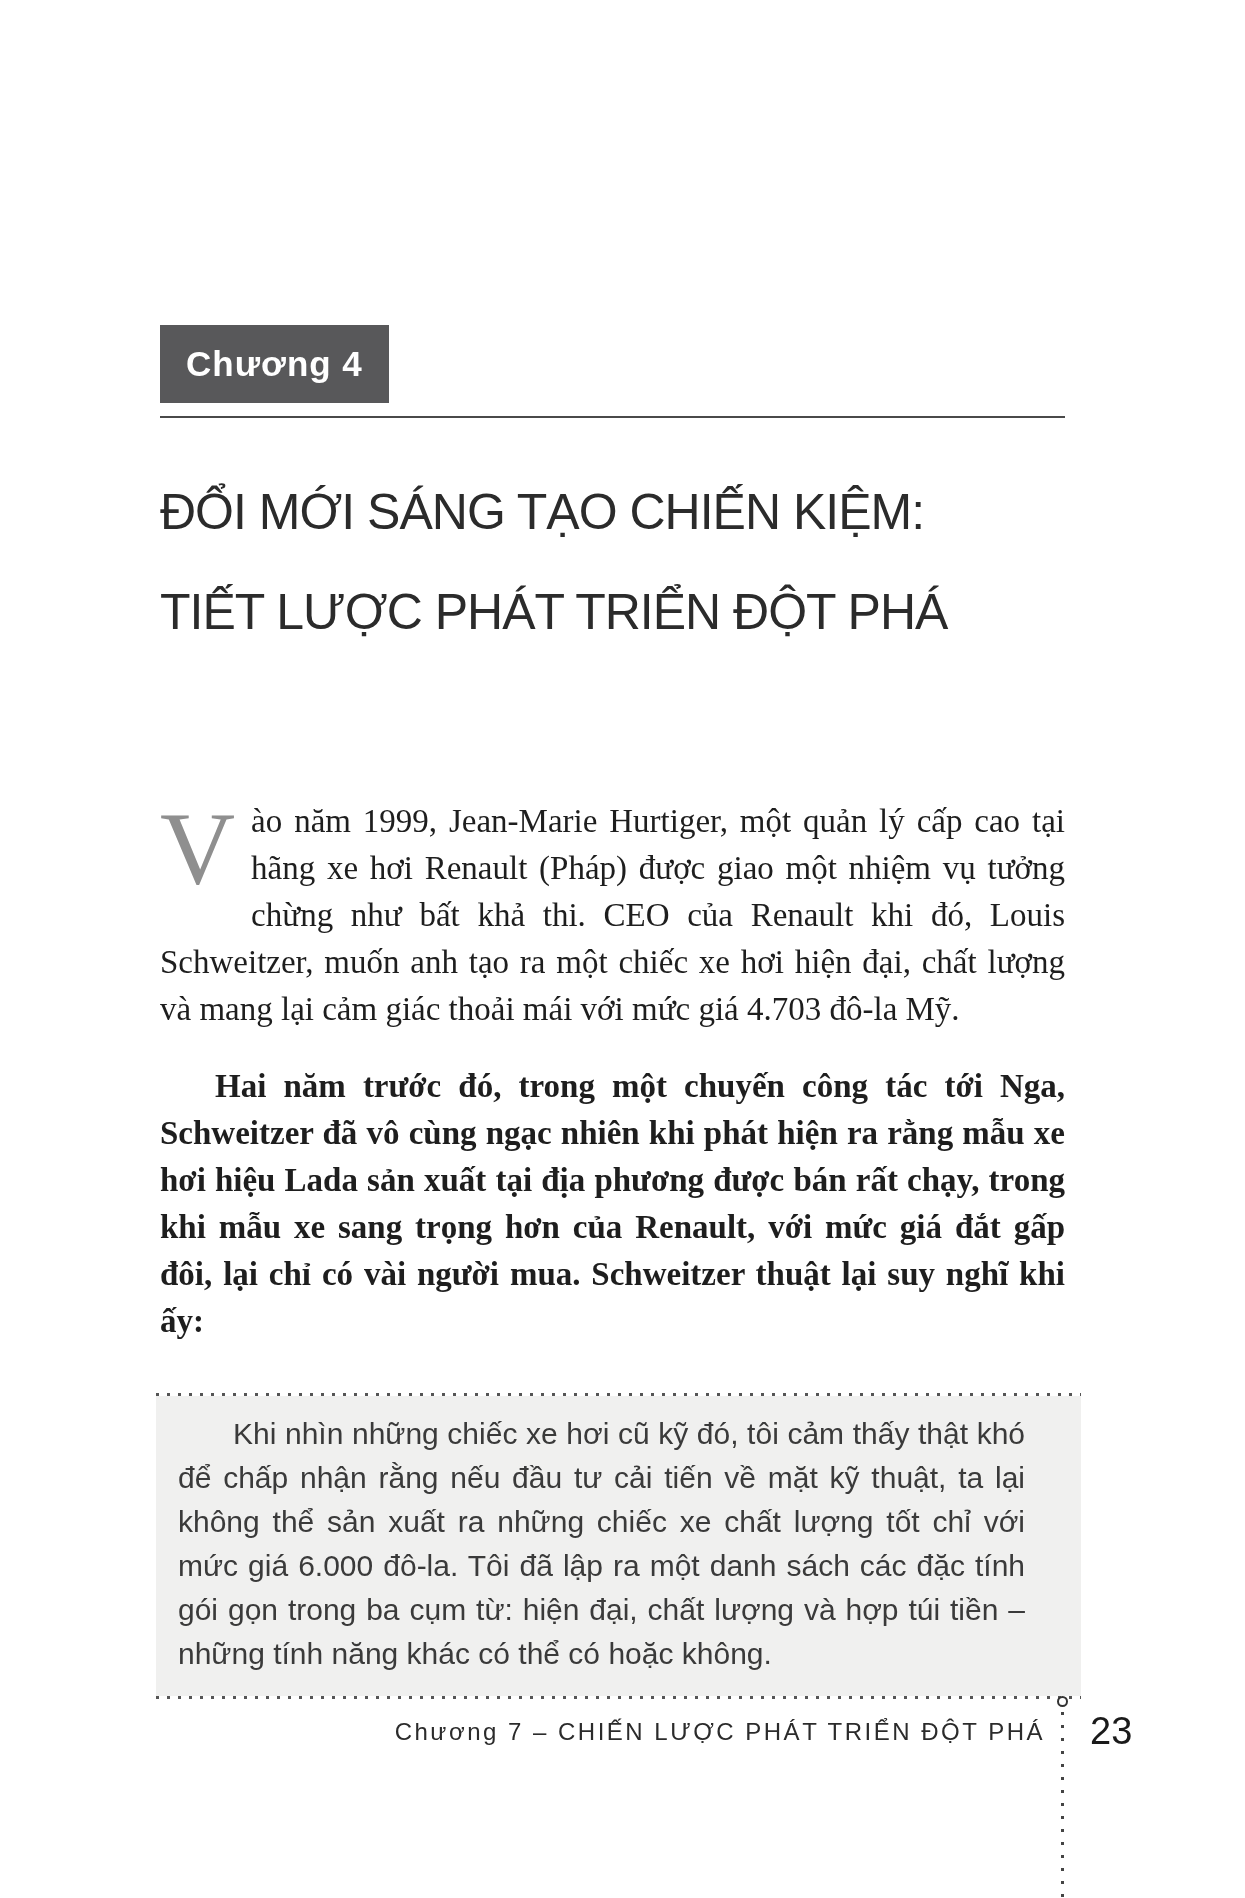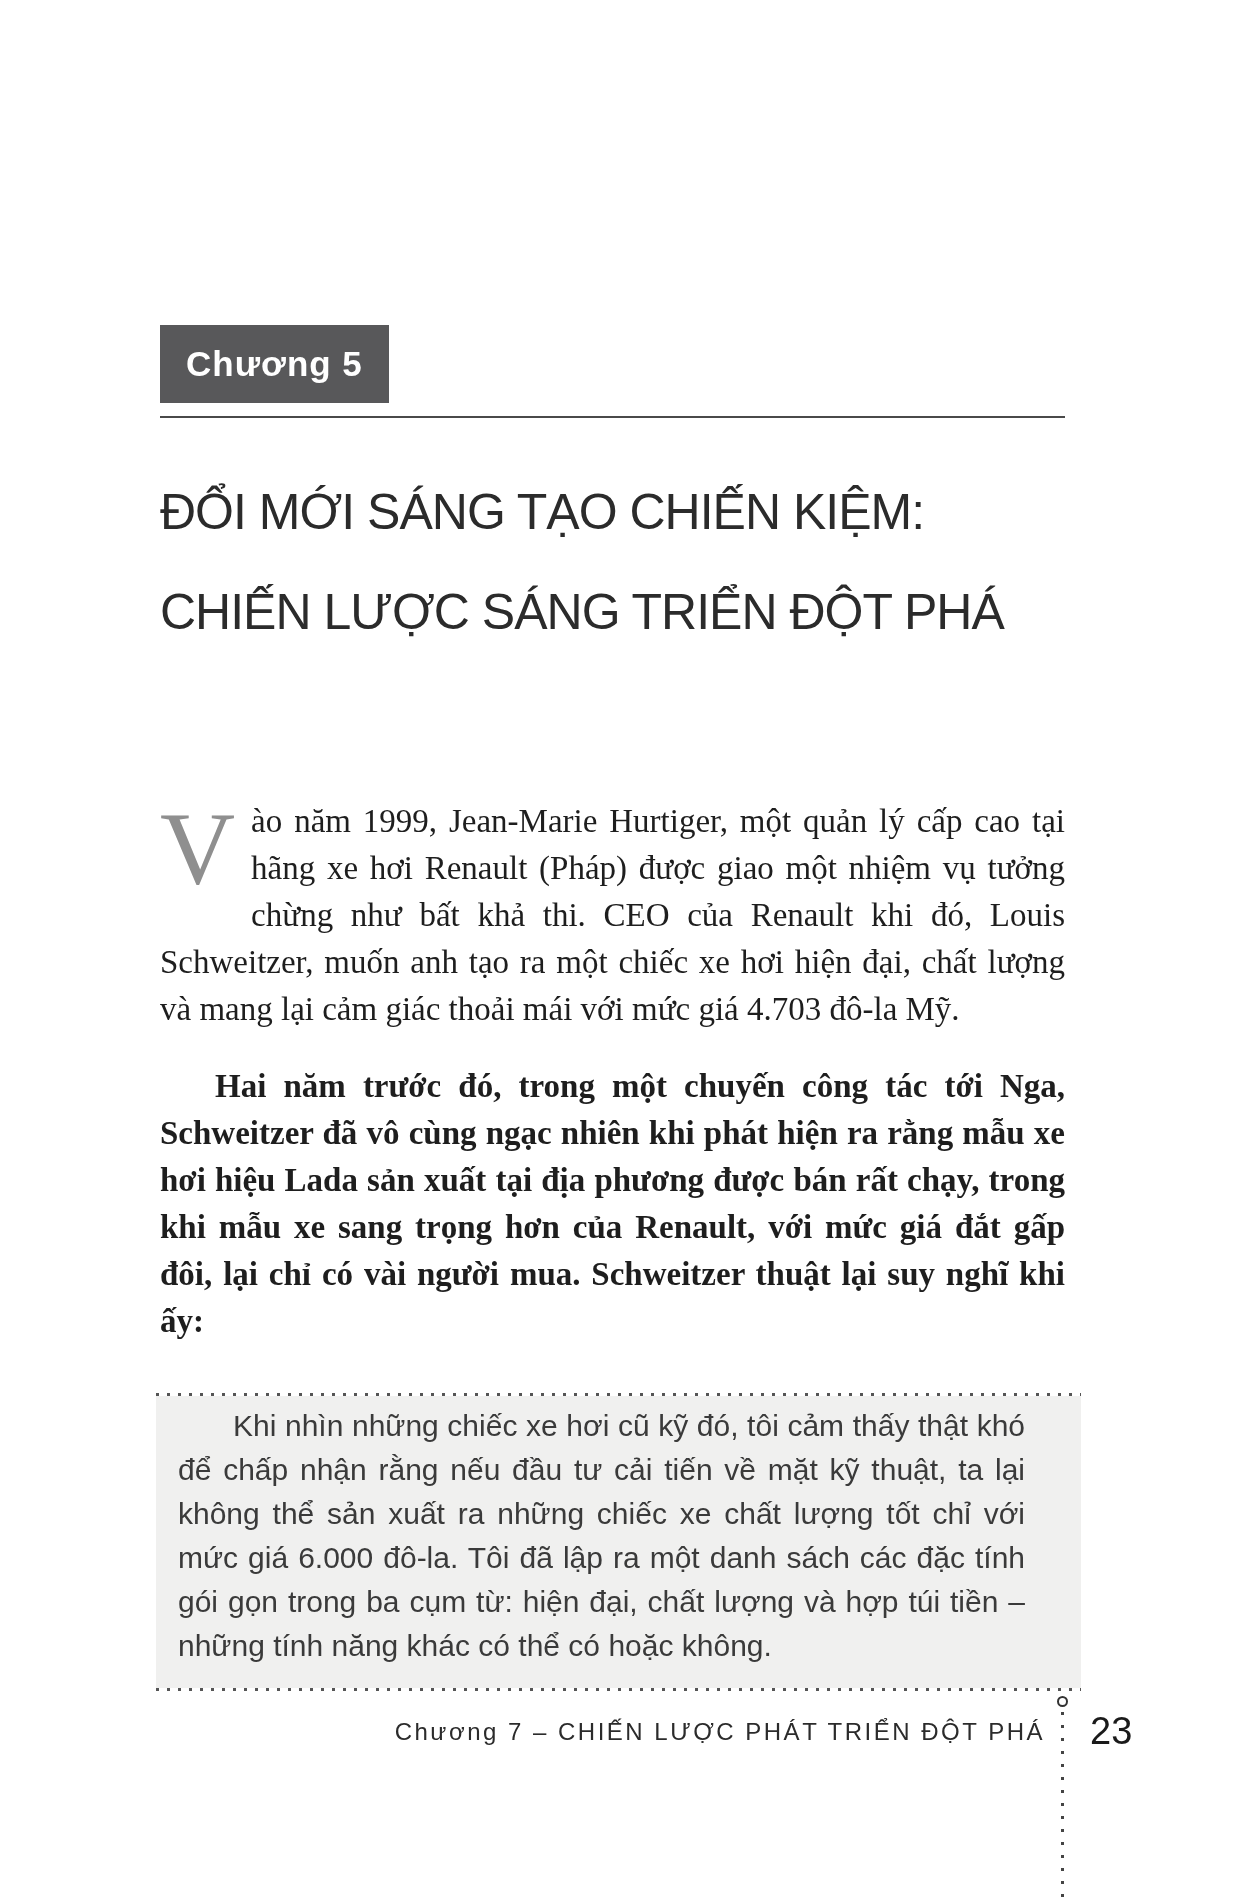--- a/index.html
+++ b/index.html
@@ -72,21 +72,21 @@
     margin-top:48px;
     margin-left:-4px;
     width:925px;
   }
   .dotted-rule{
     height:3px;
     background-image:repeating-linear-gradient(to right,#555 0 3px,transparent 3px 11px);
   }
   .quote-box{
     background:#f0f0ef;
-    padding:8px 56px 20px 22px;
+    padding:16px 56px 20px 22px;
     font-family:"Liberation Sans","DejaVu Sans",sans-serif;
     font-size:30px;
     line-height:44px;
     color:#3a3a3a;
     text-align:justify;
     text-indent:55px;
   }
   
   .running-title{
     position:absolute;
@@ -124,27 +124,27 @@
     font-size:38px;
     color:#1a1a1a;
   }
 </style>
 </head>
 <body>
 
 <div class="page">
   <div class="content">
 
-    <div class="chapter-badge">Chương 5</div>
+    <div class="chapter-badge">Chương 4</div>
 
     <hr class="header-rule">
 
     <div class="chapter-title">
       <div>ĐỔI MỚI SÁNG TẠO CHIẾN KIỆM:</div>
-      <div>CHIẾN LƯỢC SÁNG TRIỂN ĐỘT PHÁ</div>
+      <div>TIẾT LƯỢC PHÁT TRIỂN ĐỘT PHÁ</div>
     </div>
 
     <p class="para para-1">
       <span class="dropcap">V</span><span>ào năm 1999, Jean-Marie Hurtiger, một quản lý cấp cao tại hãng xe hơi Renault (Pháp) được giao một nhiệm vụ tưởng chừng như bất khả thi. CEO của Renault khi đó, Louis Schweitzer, muốn anh tạo ra một chiếc xe hơi hiện đại, chất lượng và mang lại cảm giác thoải mái với mức giá 4.703 đô-la Mỹ.</span>
     </p>
 
     <p class="para para-2">Hai năm trước đó, trong một chuyến công tác tới Nga, Schweitzer đã vô cùng ngạc nhiên khi phát hiện ra rằng mẫu xe hơi hiệu Lada sản xuất tại địa phương được bán rất chạy, trong khi mẫu xe sang trọng hơn của Renault, với mức giá đắt gấp đôi, lại chỉ có vài người mua. Schweitzer thuật lại suy nghĩ khi ấy:</p>
 
     <div class="quote-wrap">
       <div class="dotted-rule"></div>

